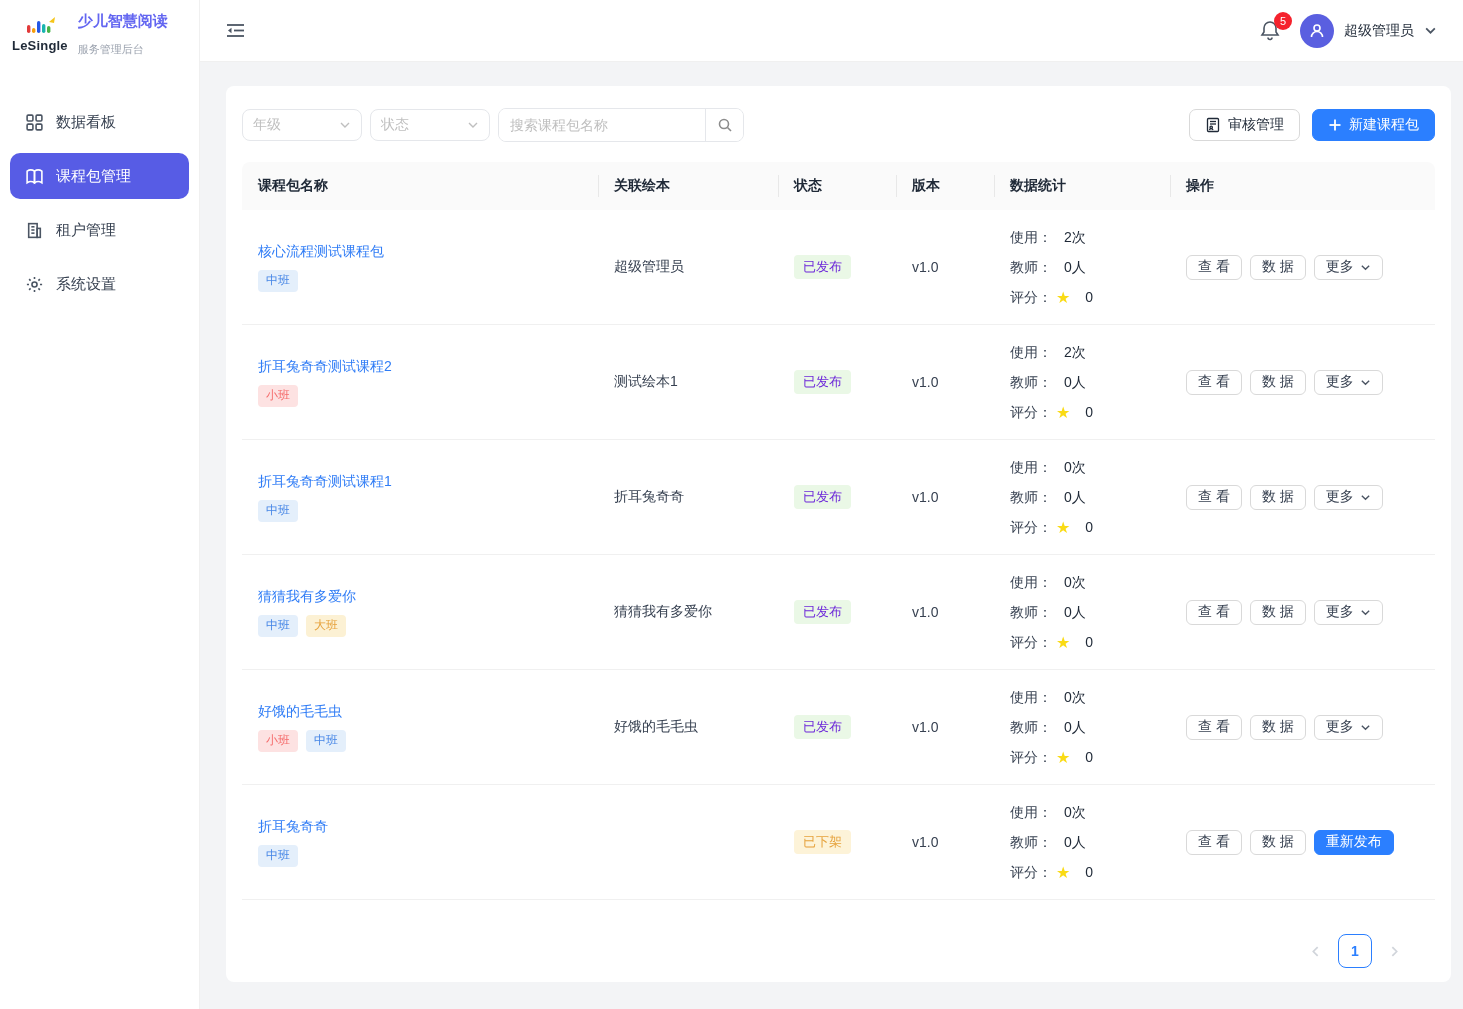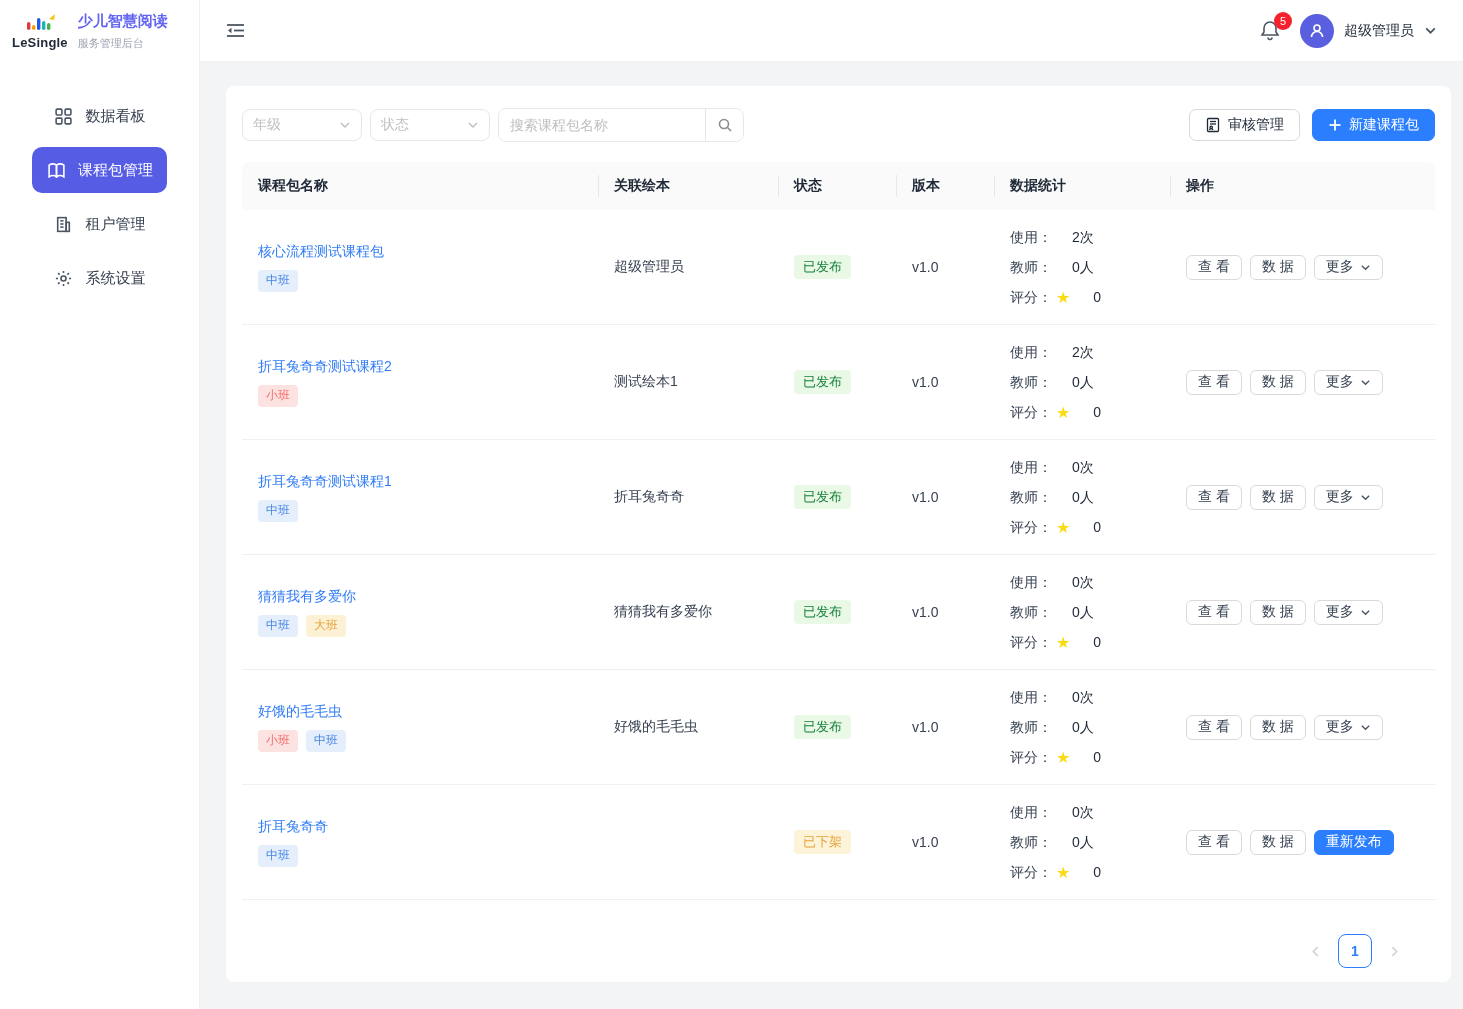--- a/index.html
+++ b/index.html
@@ -6,24 +6,24 @@
   html,body { width:1463px; height:1009px; }
   body {
     font-family: "Liberation Sans", "DejaVu Sans", sans-serif;
     background:#f3f4f6; display:flex; overflow:hidden; color:#1f2937;
   }
   
   .sidebar { width:200px; background:#fff; border-right:1px solid #f0f0f0; flex-shrink:0; display:flex; flex-direction:column; }
   .brand { display:flex; align-items:center; gap:10px; padding:12px 10px 14px 12px; }
   .brand-logo { display:flex; flex-direction:column; align-items:center; }
   .brand-logo-text { font-size:13px; font-weight:bold; color:#1f2937; letter-spacing:.2px;text-align:center; }
-  .brand-titles { display:flex; flex-direction:column; gap:5px; }
+  .brand-titles { display:flex; flex-direction:column; gap:11px; }
   .brand-title { color:#6366f1; font-size:15px; font-weight:bold; }
   .brand-subtitle { color:#9ca3af; font-size:11px; }
-  .nav { margin-top:28px; display:flex; flex-direction:column; gap:8px; padding:0 10px;align-items:center; }
+  .nav { margin-top:28px; display:flex; flex-direction:column; gap:8px; padding:0 10px; }
   .nav-item { display:flex; align-items:center; gap:12px; height:46px; padding:0 14px; border-radius:10px;
     color:#374151; font-size:15px; cursor:pointer; }
   .nav-item .nav-icon { width:20px; height:20px; display:flex; align-items:center; justify-content:center; color:#4b5563; }
   .nav-item.active { background:#575ce5; color:#fff; }
   .nav-item.active .nav-icon { color:#fff; }
   
   .main { flex:1; display:flex; flex-direction:column; min-width:0; }
   .topbar { height:62px; background:#fff; border-bottom:1px solid #f0f0f0; display:flex; align-items:center; padding:0 26px; }
   .collapse-btn { width:24px; height:24px; color:#4b5563; cursor:pointer; display:flex; align-items:center; }
   .topbar-right { margin-left:auto; display:flex; align-items:center; gap:16px; }
@@ -58,25 +58,25 @@
   .t-row { display:grid; grid-template-columns:356px 180px 118px 98px 176px 1fr; height:115px; border-bottom:1px solid #f0f0f0; }
   .td { display:flex; align-items:center; padding:0 16px; font-size:14px; color:#374151; }
   .td-name { flex-direction:column; align-items:flex-start; justify-content:center; gap:9px; }
   .row-link { color:#2f7cf6; font-size:14px; text-decoration:none; cursor:pointer; }
   .tag-list { display:flex; gap:8px; }
   .tag { font-size:12px; padding:2.5px 8px; border-radius:4px; }
   .tag.blue { background:#e4effb; color:#4686e6; }
   .tag.red { background:#fde2e2; color:#f56c6c; }
   .tag.yellow { background:#fcf1d4; color:#e6a23c; }
   .status-tag { font-size:13px; padding:3px 9px; border-radius:4px; }
-  .status-tag.success { background:#eaf8e6; color:#15803d; }
+  .status-tag.success { background:#eaf8e6; color:#6d28d9; }
   .status-tag.warning { background:#fdf3d8; color:#e6a23c; }
   .td-stats { flex-direction:column; align-items:flex-start; justify-content:center; gap:1px; }
   .stat-line { line-height:29px; color:#374151; display:flex; align-items:center; }
-  .stat-line b { font-weight:normal; color:#1f2937; margin-left:20px; }
+  .stat-line b { font-weight:normal; color:#1f2937; margin-left:12px; }
   .star { color:#fadb14; font-size:16px; margin:0 3px 0 4px; }
   .td-actions { gap:8px; align-items:center; }
   .row-btn { height:25px; display:inline-flex; align-items:center; gap:6px; padding:0 11px; background:#fff;
     border:1px solid #d9d9d9; border-radius:6px; color:#374151; font-size:14px; cursor:pointer; font-family:inherit; }
   .row-btn.primary { background:#2b7fff; border-color:#2b7fff; color:#fff; }
   .row-btn .caret { display:flex; color:#4b5563; }
   
   .pagination { margin-top:34px; display:flex; justify-content:flex-end; align-items:center; gap:16px; padding-right:34px; }
   .page-arrow { color:#d1d5db; display:flex; cursor:pointer; }
   .page-num { width:34px; height:34px; border:1px solid #2b7fff; border-radius:8px; color:#2b7fff; font-weight:bold;

